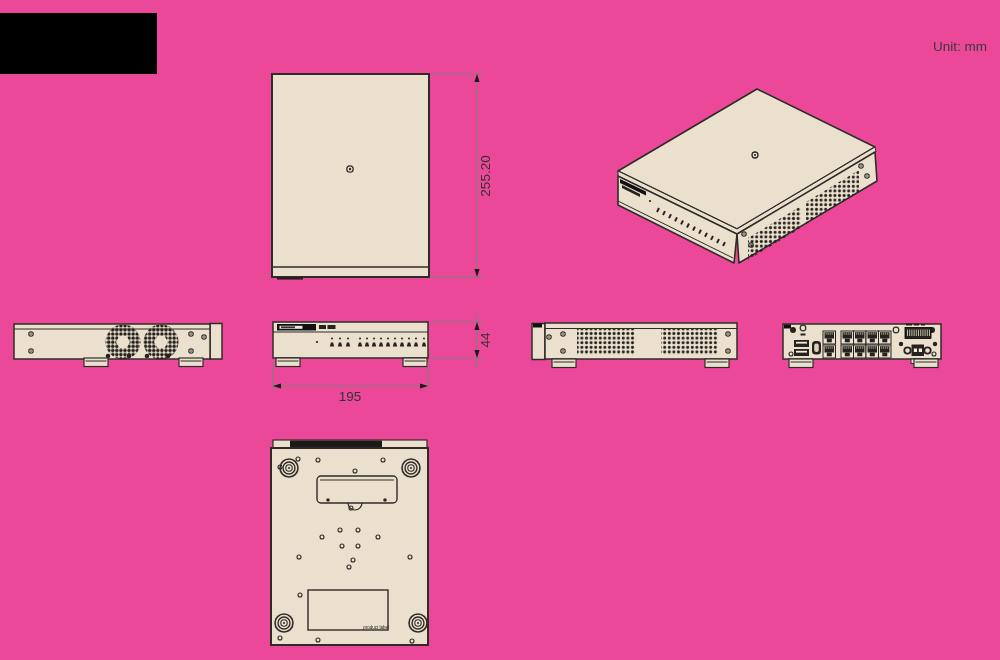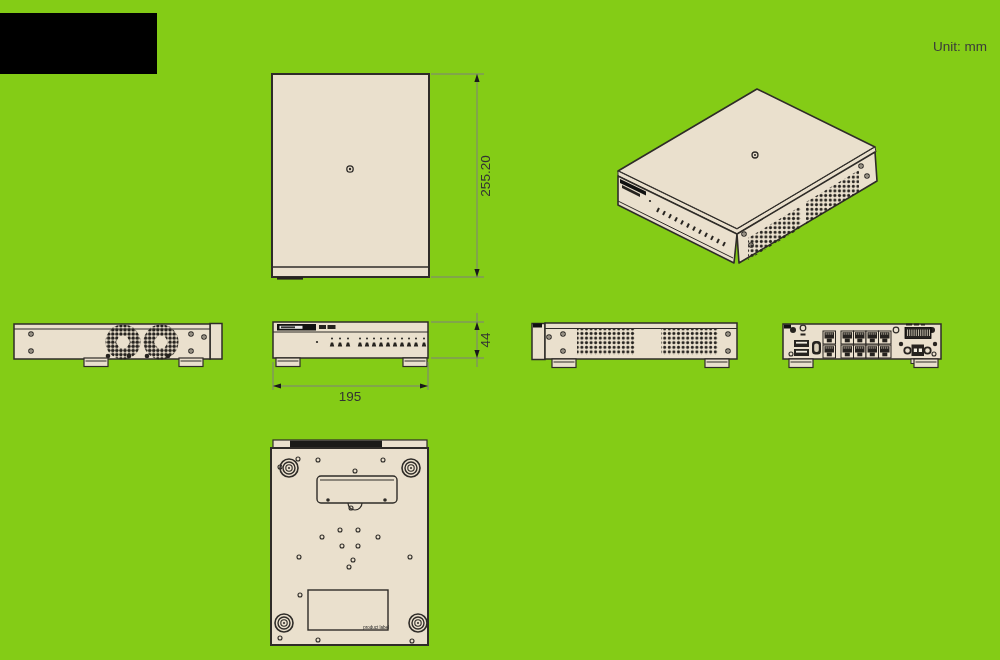--- a/index.html
+++ b/index.html
@@ -1,16 +1,16 @@
 <!DOCTYPE html>
 <html><head>
 <meta charset="utf-8">
 <style>
   html,body{margin:0;padding:0;background:#ffffff;}
-  #canvas{position:relative;width:1000px;height:660px;background:#84cc16;overflow:hidden;
+  #canvas{position:relative;width:1000px;height:660px;background:#ec4899;overflow:hidden;
           font-family:"Liberation Sans", sans-serif;}
   svg{position:absolute;left:0;top:0;}
   text{font-family:"Liberation Sans", sans-serif;}
   .dim-text{font-size:13.5px;fill:#333333;}
   .unit-text{font-size:13.5px;fill:#3a3a3a;}
   .tiny-text{font-size:4.5px;fill:#222222;}
 </style>
 </head>
 <body>
 

